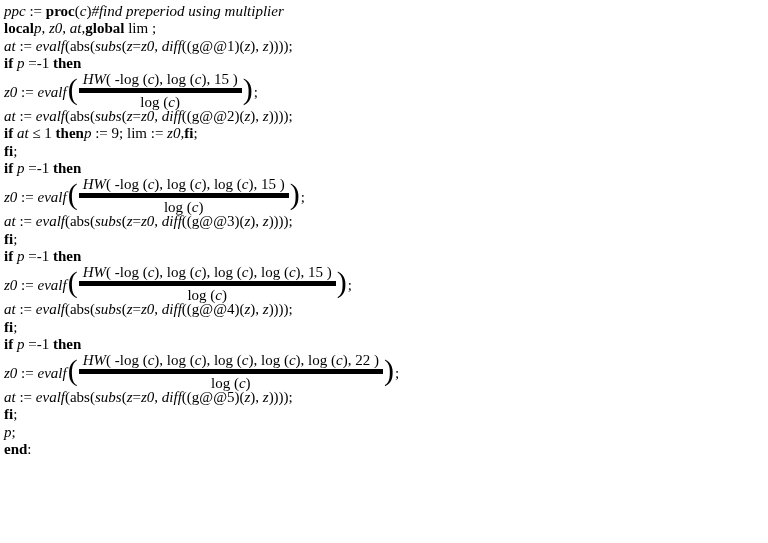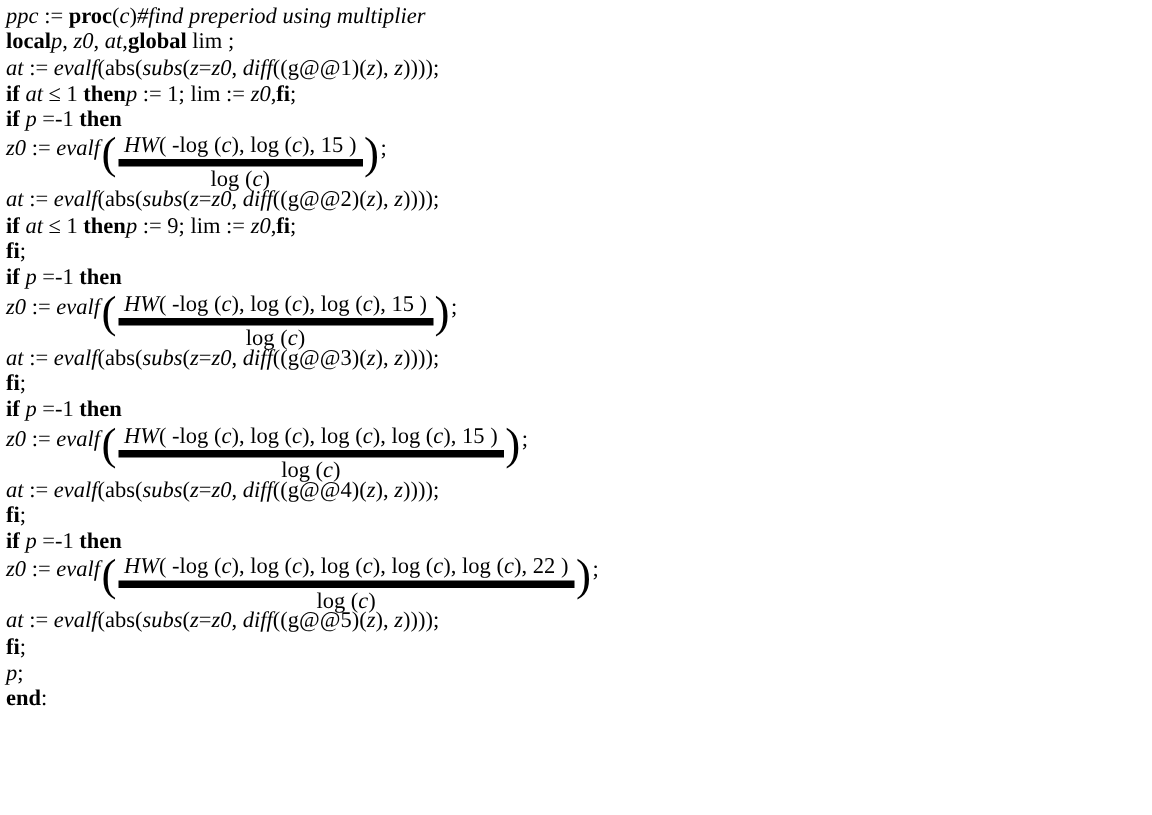--- a/index.html
+++ b/index.html
@@ -6,37 +6,36 @@
   body {
     width:768px; height:543px; overflow:hidden;
     background:#ffffff;
   }
   .code {
     padding:3px 0 0 4px;
     font-family:"Liberation Serif","DejaVu Serif",serif;
     font-size:15px; color:#000000;
   }
   .ln { line-height:17.3px; height:17.3px; white-space:nowrap;font-family:Liberation Serif, serif; }
-  .fr-ln { height:36px; display:flex; align-items:flex-start; line-height:16px; white-space:nowrap; }
+  .fr-ln { height:36px; display:flex; align-items:center; line-height:16px; white-space:nowrap; }
   .it { font-style:italic; }
   .bd { font-weight:bold; }
   .frac { display:inline-flex; flex-direction:column; text-align:center; }
   .num { padding:0 4px 1px 4px; border-bottom:5px solid #000000; }
   .den { padding-top:1px; align-self:center; }
   .bp { font-size:30px; line-height:30px; font-weight:400; margin:0 1px; position:relative; top:-1px; }
   .side { position:relative; top:2px; }
 </style>
 </head>
 <body>
 
 <div class="code">
     <div class="ln"><span class="it">ppc</span><span> := </span><span class="bd">proc</span><span>(</span><span class="it">c</span><span>)</span><span class="it">#find preperiod using multiplier</span></div>
     <div class="ln"><span class="bd">local</span><span class="it">p</span><span>, </span><span class="it">z0</span><span>, </span><span class="it">at</span><span>,</span><span class="bd">global</span><span> lim ;</span></div>
     <div class="ln"><span class="it">at</span><span> := </span><span class="it">evalf</span><span>(abs(</span><span class="it">subs</span><span>(</span><span class="it">z</span><span>=</span><span class="it">z0</span><span>, </span><span class="it">diff</span><span>((g@@1)(</span><span class="it">z</span><span>), </span><span class="it">z</span><span>))));</span></div>
-    <div class="ln"><span class="bd">if</span><span> </span><span class="it">at</span><span> ≤ 1 </span><span class="bd">then</span><span class="it">p</span><span> :=  1; lim  := </span><span class="it">z0</span><span>,</span><span class="bd">fi</span><span>;</span></div>
     <div class="ln"><span class="bd">if</span><span> </span><span class="it">p</span><span> =-1 </span><span class="bd">then</span></div>
     <div class="fr-ln">
       <span class="side"><span class="it">z0</span><span> := </span><span class="it">evalf</span></span>
       <span class="bp">(</span>
       <span class="frac">
         <span class="num"><span class="it">HW</span><span>( -log (</span><span class="it">c</span><span>), log (</span><span class="it">c</span><span>), 15 )</span></span>
         <span class="den"><span>log (</span><span class="it">c</span><span>)</span></span>
       </span>
       <span class="bp">)</span>
       <span class="side"><span>;</span></span>

